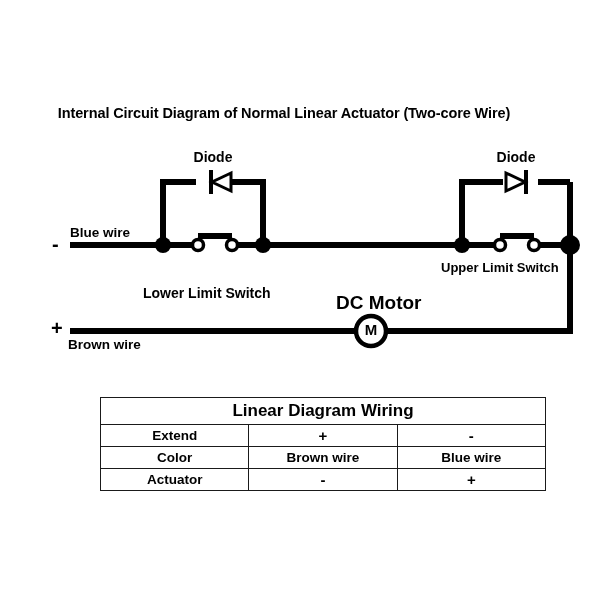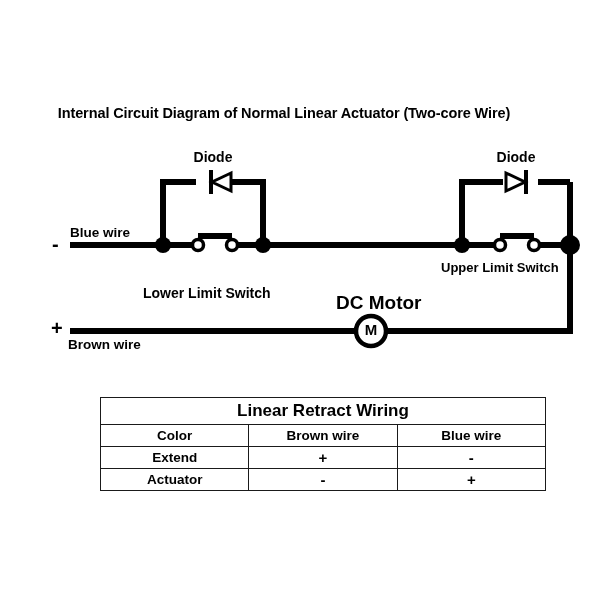--- a/index.html
+++ b/index.html
@@ -195,33 +195,33 @@
 
   <div class="lbl" id="label-brown-wire">Brown wire</div>
 
   <div class="lbl" id="terminal-minus">-</div>
 
   <div class="lbl" id="terminal-plus">+</div>
 
   <table id="wiring-table">
     <tbody>
       <tr>
-        <td class="title-cell" colspan="3">Linear Retract Wiring</td>
+        <td class="title-cell" colspan="3">Linear Diagram Wiring</td>
+      </tr>
+      <tr>
+        <td>Extend</td>
+        <td class="sign-cell">+</td>
+        <td class="sign-cell">-</td>
       </tr>
       <tr>
         <td>Color</td>
         <td>Brown wire</td>
         <td>Blue wire</td>
       </tr>
       <tr>
-        <td>Extend</td>
-        <td class="sign-cell">+</td>
-        <td class="sign-cell">-</td>
-      </tr>
-      <tr>
         <td>Actuator</td>
         <td class="sign-cell">-</td>
         <td class="sign-cell">+</td>
       </tr>
     </tbody>
   </table>
 
 </div>
 
 </body></html>

